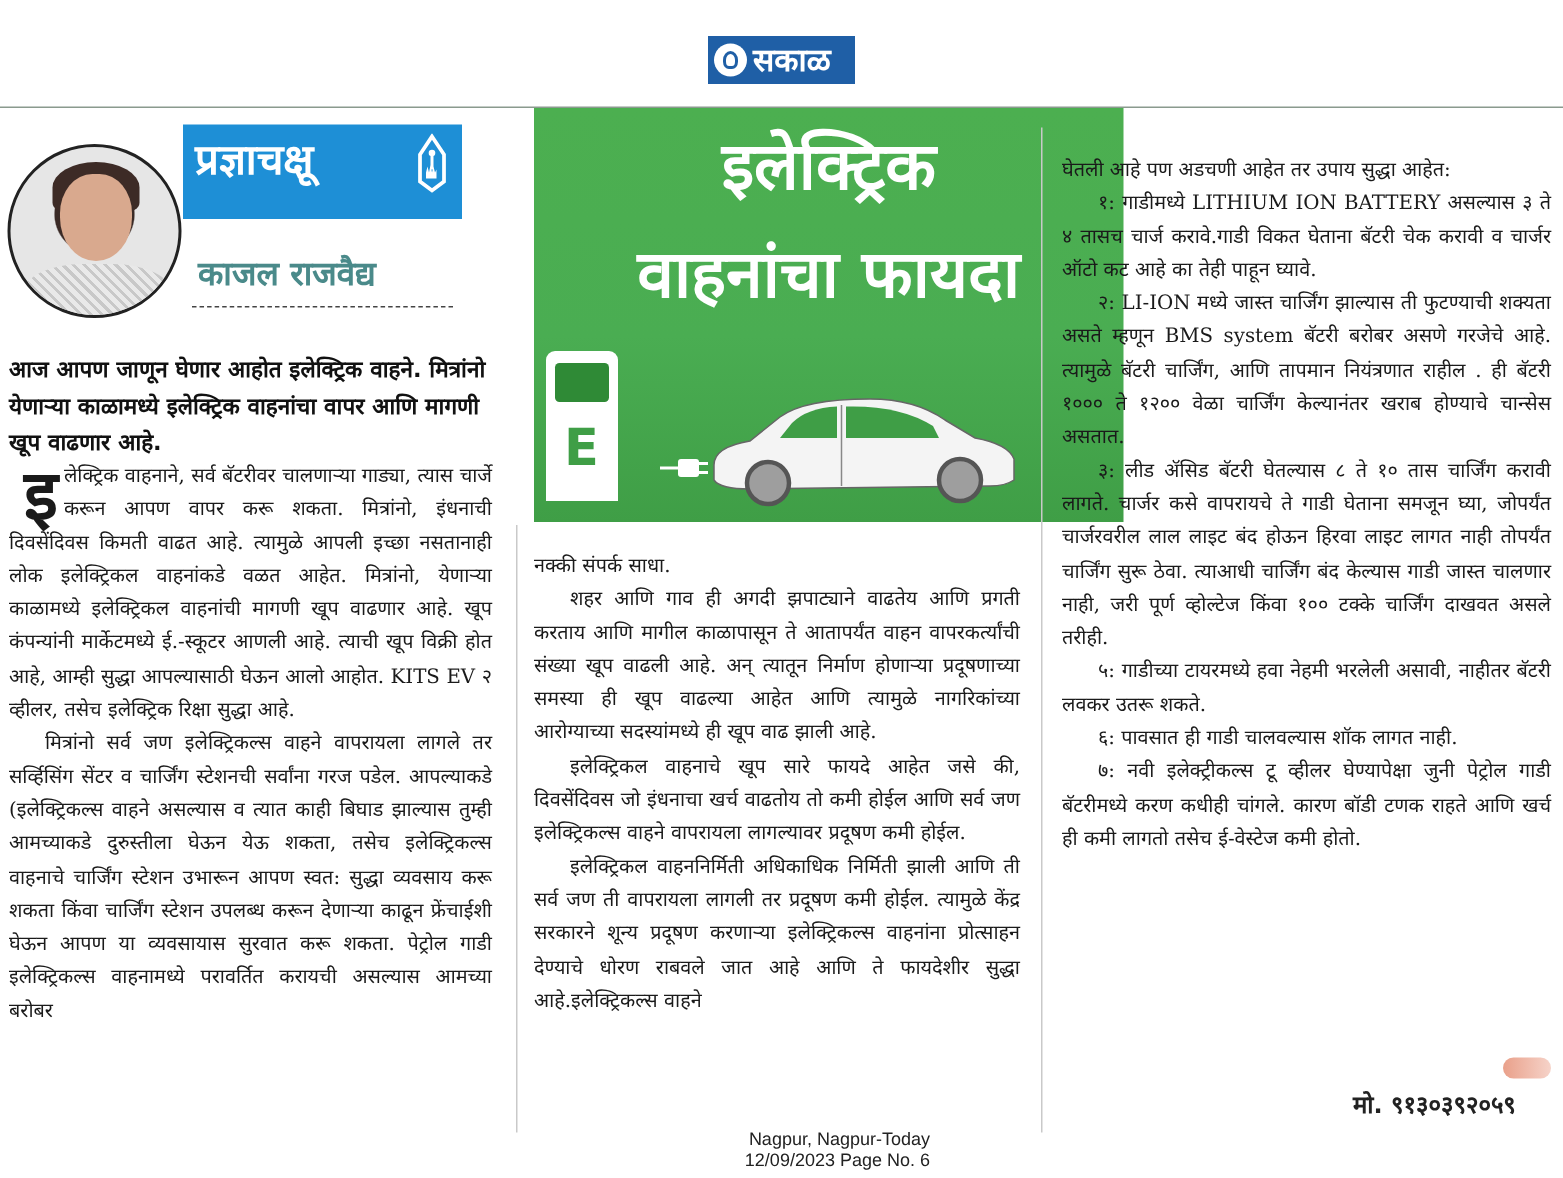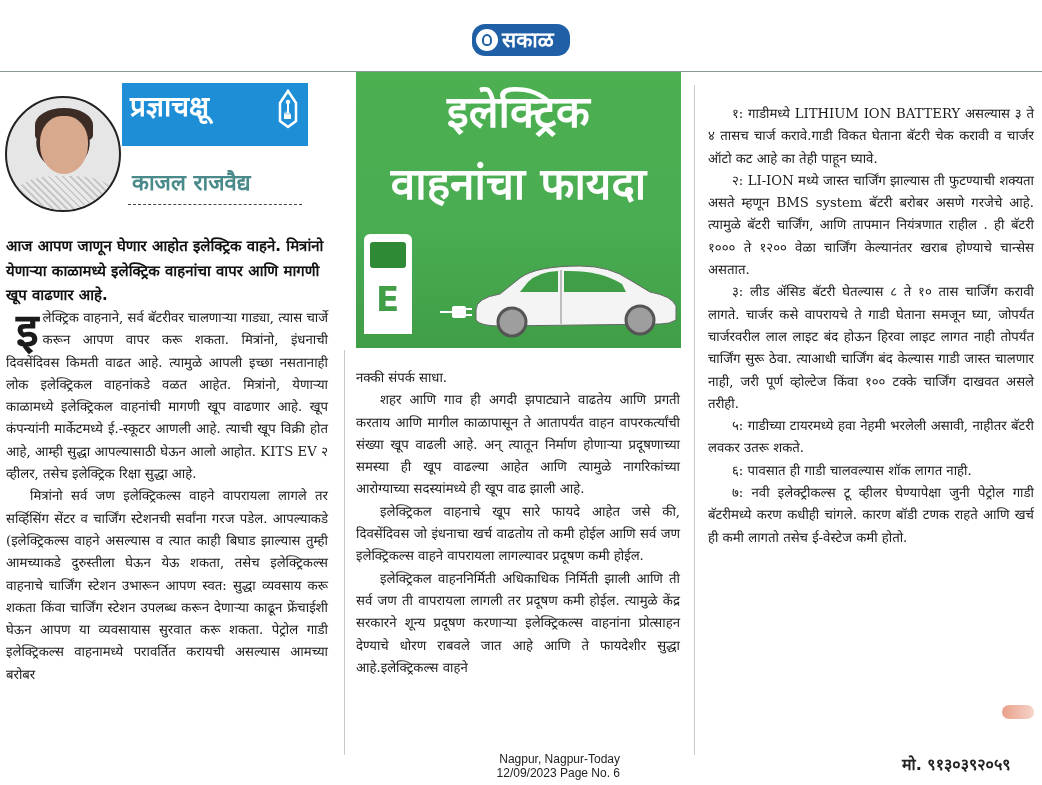--- a/index.html
+++ b/index.html
@@ -1,19 +1,19 @@
 <!DOCTYPE html>
 <html><head>
 <meta charset="utf-8">
 <style>
   * { box-sizing: border-box; margin: 0; padding: 0; }
   html, body { width: 1042px; height: 785px; background: #ffffff; overflow: hidden; }
   body { position: relative; font-family: "DejaVu Serif", "Liberation Serif", serif; color: #1a1a1a; }
 
-  .masthead { position: absolute; left: 472px; top: 24px; width: 98px; height: 32px; background: #1f5fa6; display: flex; align-items: center; padding-left: 4px; gap: 4px; border-radius: 13px; }
+  .masthead { position: absolute; left: 472px; top: 24px; width: 98px; height: 32px; background: #1f5fa6; display: flex; align-items: center; padding-left: 4px; gap: 4px; }
   .masthead .logo-emblem { width: 22px; height: 22px; border-radius: 50%; background: #ffffff; display: flex; align-items: center; justify-content: center; }
   .masthead .logo-emblem span { width: 10px; height: 12px; border: 2px solid #1f5fa6; border-radius: 50% 50% 40% 40%; }
   .masthead .logo-text { color: #ffffff; font-family: "DejaVu Sans", sans-serif; font-weight: bold; font-size: 21px; line-height: 1; }
 
   .top-rule { position: absolute; left: 0; top: 71px; width: 1042px; height: 1px; background: #8a9a8e; }
 
   
   .author-photo { position: absolute; left: 5px; top: 96px; width: 116px; height: 116px; border-radius: 50%; border: 2px solid #222; overflow: hidden; background: radial-gradient(circle at 50% 40%, #d8b7a3 0 22%, #3a2a26 23% 30%, #e6e6e6 31%); }
   .author-photo .face { position: absolute; left: 33px; top: 18px; width: 48px; height: 58px; background: #d9a98e; border-radius: 45% 45% 50% 50%; }
   .author-photo .hair { position: absolute; left: 28px; top: 10px; width: 58px; height: 34px; background: #3d2b26; border-radius: 50% 50% 20% 20%; }
@@ -32,35 +32,35 @@
   #col1 { left: 6px; top: 307px; width: 322px; }
   #col2 { left: 356px; top: 367px; width: 324px; }
   #col3 { left: 708px; top: 103px; width: 326px; }
 
   .lede { position: absolute; left: 6px; top: 234px; width: 330px; font-family: "DejaVu Sans", sans-serif; font-weight: bold; font-size: 15px; line-height: 24.5px; color: #111; }
 
   .dropcap-para { position: relative; text-indent: 0 !important; }
   .dropcap { float: left; font-family: "DejaVu Sans", sans-serif; font-weight: bold; font-size: 46px; line-height: 40px; margin: 3px 4px 0 10px; }
 
   
-  .hero { position: absolute; left: 356px; top: 72px; width: 325px; height: 276px; background: linear-gradient(180deg, #4caf50 0%, #4aad52 55%, #3f9e46 100%); overflow: hidden; }
+  .hero { position: absolute; left: 356px; top: 72px; width: 393px; height: 276px; background: linear-gradient(180deg, #4caf50 0%, #4aad52 55%, #3f9e46 100%); overflow: hidden; }
   .hero .headline { position: absolute; left: 0; width: 100%; text-align: center; color: #ffffff; font-family: "DejaVu Sans", sans-serif; font-weight: bold; }
   .hero .h1 { top: 14px; font-size: 44px; line-height: 52px; }
   .hero .h2 { top: 86px; font-size: 44px; line-height: 52px; }
   .hero .pump { position: absolute; left: 8px; top: 162px; width: 48px; height: 100px; background: #ffffff; border-radius: 6px 6px 0 0; }
   .hero .pump .screen { position: absolute; left: 6px; top: 8px; width: 36px; height: 26px; background: #2f8a36; border-radius: 3px; }
   .hero .pump .letter { position: absolute; left: 12px; top: 46px; color: #3f9e46; font-family: "DejaVu Sans", sans-serif; font-weight: bold; font-size: 34px; line-height: 38px; }
   .hero .car { position: absolute; left: 84px; top: 186px; width: 240px; height: 80px; }
 
   .vrule { position: absolute; width: 1px; background: #c9c9c9; }
   #vrule1 { left: 344px; top: 350px; height: 405px; }
   #vrule2 { left: 694px; top: 85px; height: 670px; }
 
   .contact-dots { position: absolute; left: 1002px; top: 705px; width: 32px; height: 14px; border-radius: 7px; background: linear-gradient(90deg, #e9a08a, #f6d3c9); }
-  .contact { position: absolute; left: 902px; top: 725px; font-family: "DejaVu Sans", sans-serif; font-weight: bold; font-size: 16px; color: #222; margin-top: 28px; }
+  .contact { position: absolute; left: 902px; top: 725px; font-family: "DejaVu Sans", sans-serif; font-weight: bold; font-size: 16px; color: #222; }
 
   .footer { position: absolute; left: 420px; top: 752px; width: 200px; text-align: right; font-family: "Liberation Sans", sans-serif; font-size: 12px; line-height: 14px; color: #222; }
 </style>
 </head>
 <body>
 
 <div class="masthead">
   <div class="logo-emblem">
       <span></span>
     </div>
@@ -118,20 +118,21 @@
 <div class="col" id="col2">
   <p class="noindent">नक्की संपर्क साधा.</p>
   <p>शहर आणि गाव ही अगदी झपाट्याने वाढतेय आणि प्रगती करताय आणि मागील काळापासून ते आतापर्यंत वाहन वापरकर्त्यांची संख्या खूप वाढली आहे. अन् त्यातून निर्माण होणाऱ्या प्रदूषणाच्या समस्या ही खूप वाढल्या आहेत आणि त्यामुळे नागरिकांच्या आरोग्याच्या सदस्यांमध्ये ही खूप वाढ झाली आहे.</p>
   <p>इलेक्ट्रिकल वाहनाचे खूप सारे फायदे आहेत जसे की, दिवसेंदिवस जो इंधनाचा खर्च वाढतोय तो कमी होईल आणि सर्व जण इलेक्ट्रिकल्स वाहने वापरायला लागल्यावर प्रदूषण कमी होईल.</p>
   <p>इलेक्ट्रिकल वाहननिर्मिती अधिकाधिक निर्मिती झाली आणि ती सर्व जण ती वापरायला लागली तर प्रदूषण कमी होईल. त्यामुळे केंद्र सरकारने शून्य प्रदूषण करणाऱ्या इलेक्ट्रिकल्स वाहनांना प्रोत्साहन देण्याचे धोरण राबवले जात आहे आणि ते फायदेशीर सुद्धा आहे.इलेक्ट्रिकल्स वाहने</p>
 </div>
 
 <div class="vrule" id="vrule2"></div>
 
 <div class="col" id="col3">
+  <p class="noindent">घेतली आहे पण अडचणी आहेत तर उपाय सुद्धा आहेत:</p>
   <p>१: गाडीमध्ये LITHIUM ION BATTERY असल्यास ३ ते ४ तासच चार्ज करावे.गाडी विकत घेताना बॅटरी चेक करावी व चार्जर ऑटो कट आहे का तेही पाहून घ्यावे.</p>
   <p>२: LI-ION मध्ये जास्त चार्जिंग झाल्यास ती फुटण्याची शक्यता असते म्हणून BMS system बॅटरी बरोबर असणे गरजेचे आहे. त्यामुळे बॅटरी चार्जिंग, आणि तापमान नियंत्रणात राहील . ही बॅटरी १००० ते १२०० वेळा चार्जिंग केल्यानंतर खराब होण्याचे चान्सेस असतात.</p>
   <p>३: लीड ॲसिड बॅटरी घेतल्यास ८ ते १० तास चार्जिंग करावी लागते. चार्जर कसे वापरायचे ते गाडी घेताना समजून घ्या, जोपर्यंत चार्जरवरील लाल लाइट बंद होऊन हिरवा लाइट लागत नाही तोपर्यंत चार्जिंग सुरू ठेवा. त्याआधी चार्जिंग बंद केल्यास गाडी जास्त चालणार नाही, जरी पूर्ण व्होल्टेज किंवा १०० टक्के चार्जिंग दाखवत असले तरीही.</p>
   <p>५: गाडीच्या टायरमध्ये हवा नेहमी भरलेली असावी, नाहीतर बॅटरी लवकर उतरू शकते.</p>
   <p>६: पावसात ही गाडी चालवल्यास शॉक लागत नाही.</p>
   <p>७: नवी इलेक्ट्रीकल्स टू व्हीलर घेण्यापेक्षा जुनी पेट्रोल गाडी बॅटरीमध्ये करण कधीही चांगले. कारण बॉडी टणक राहते आणि खर्च ही कमी लागतो तसेच ई-वेस्टेज कमी होतो.</p>
 </div>
 
 <div class="contact-dots"></div>
 <div class="contact">मो. ९१३०३९२०५९</div>

